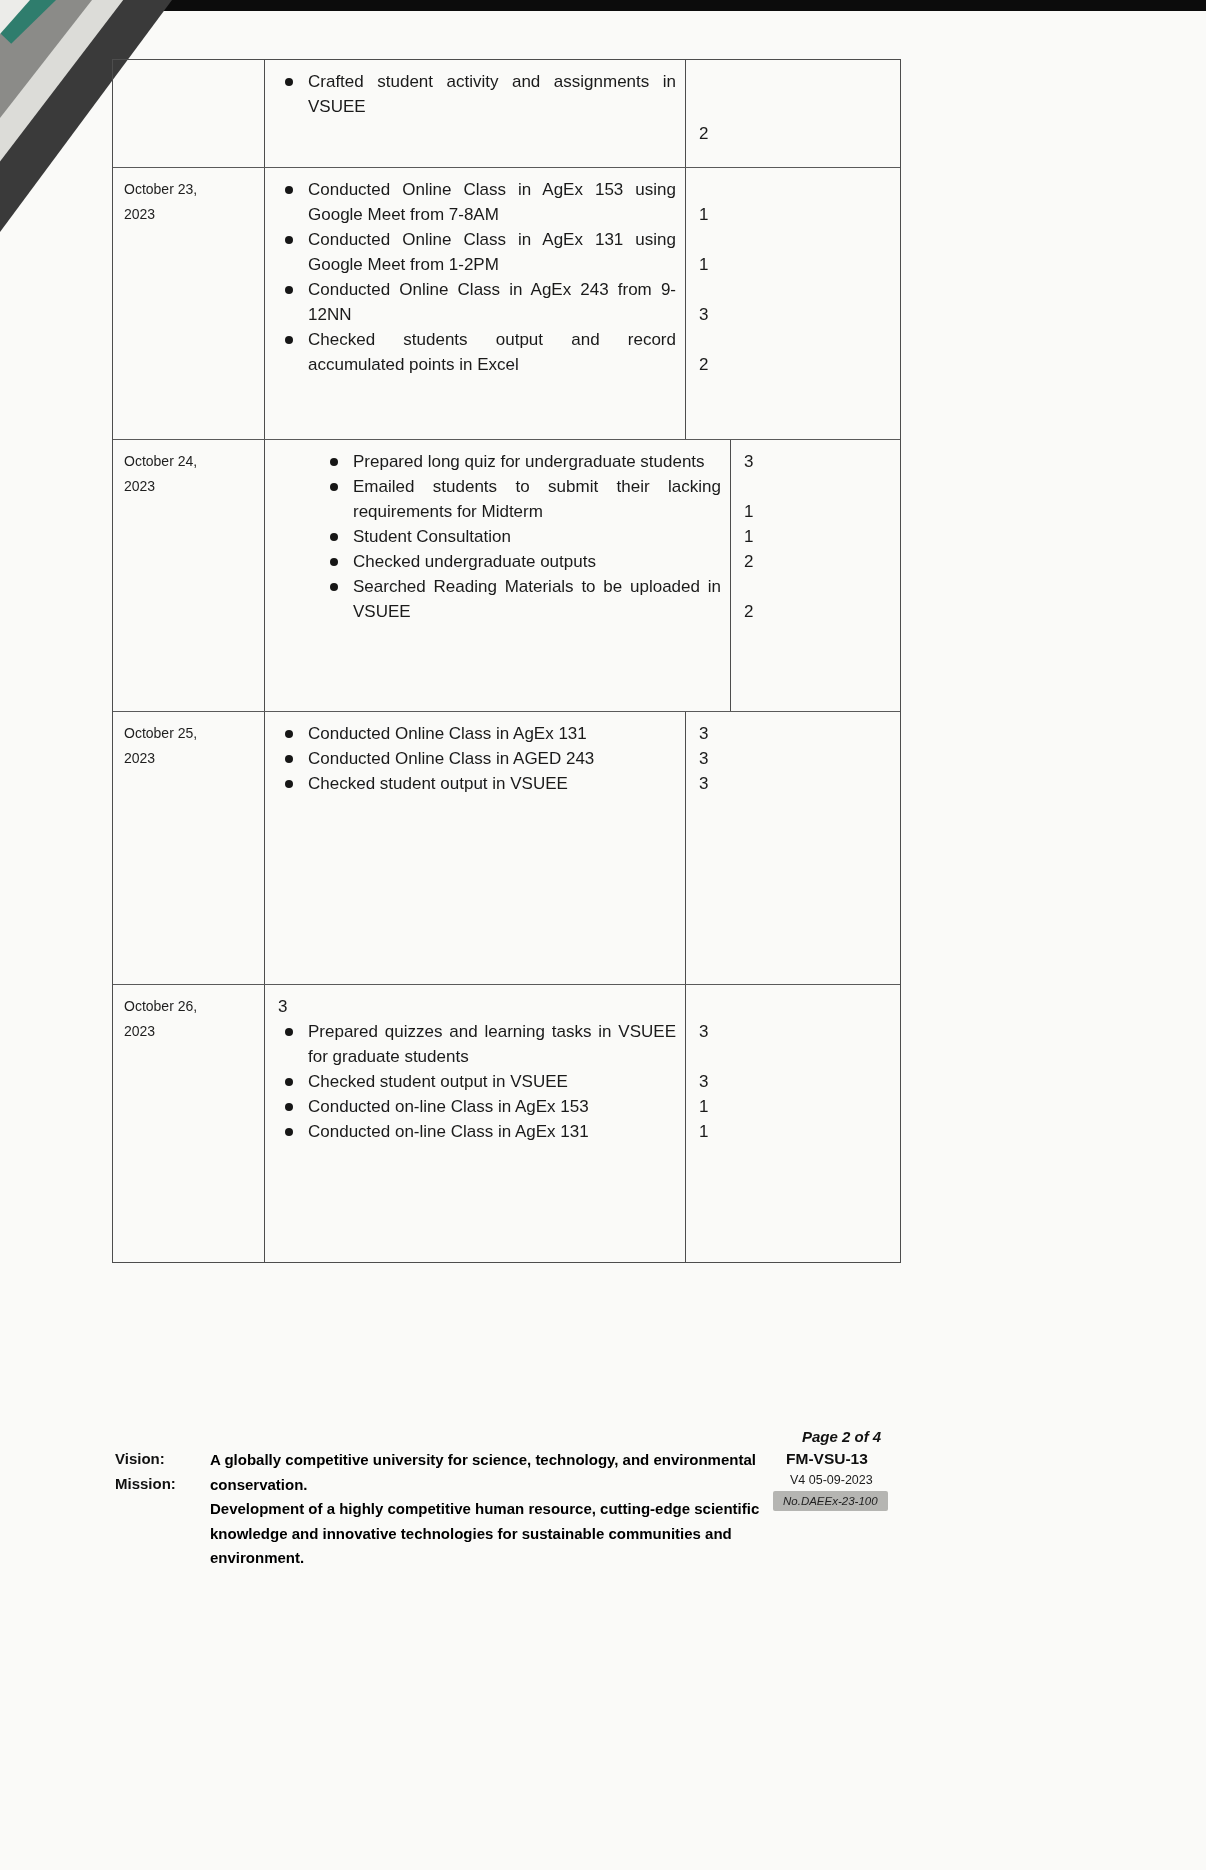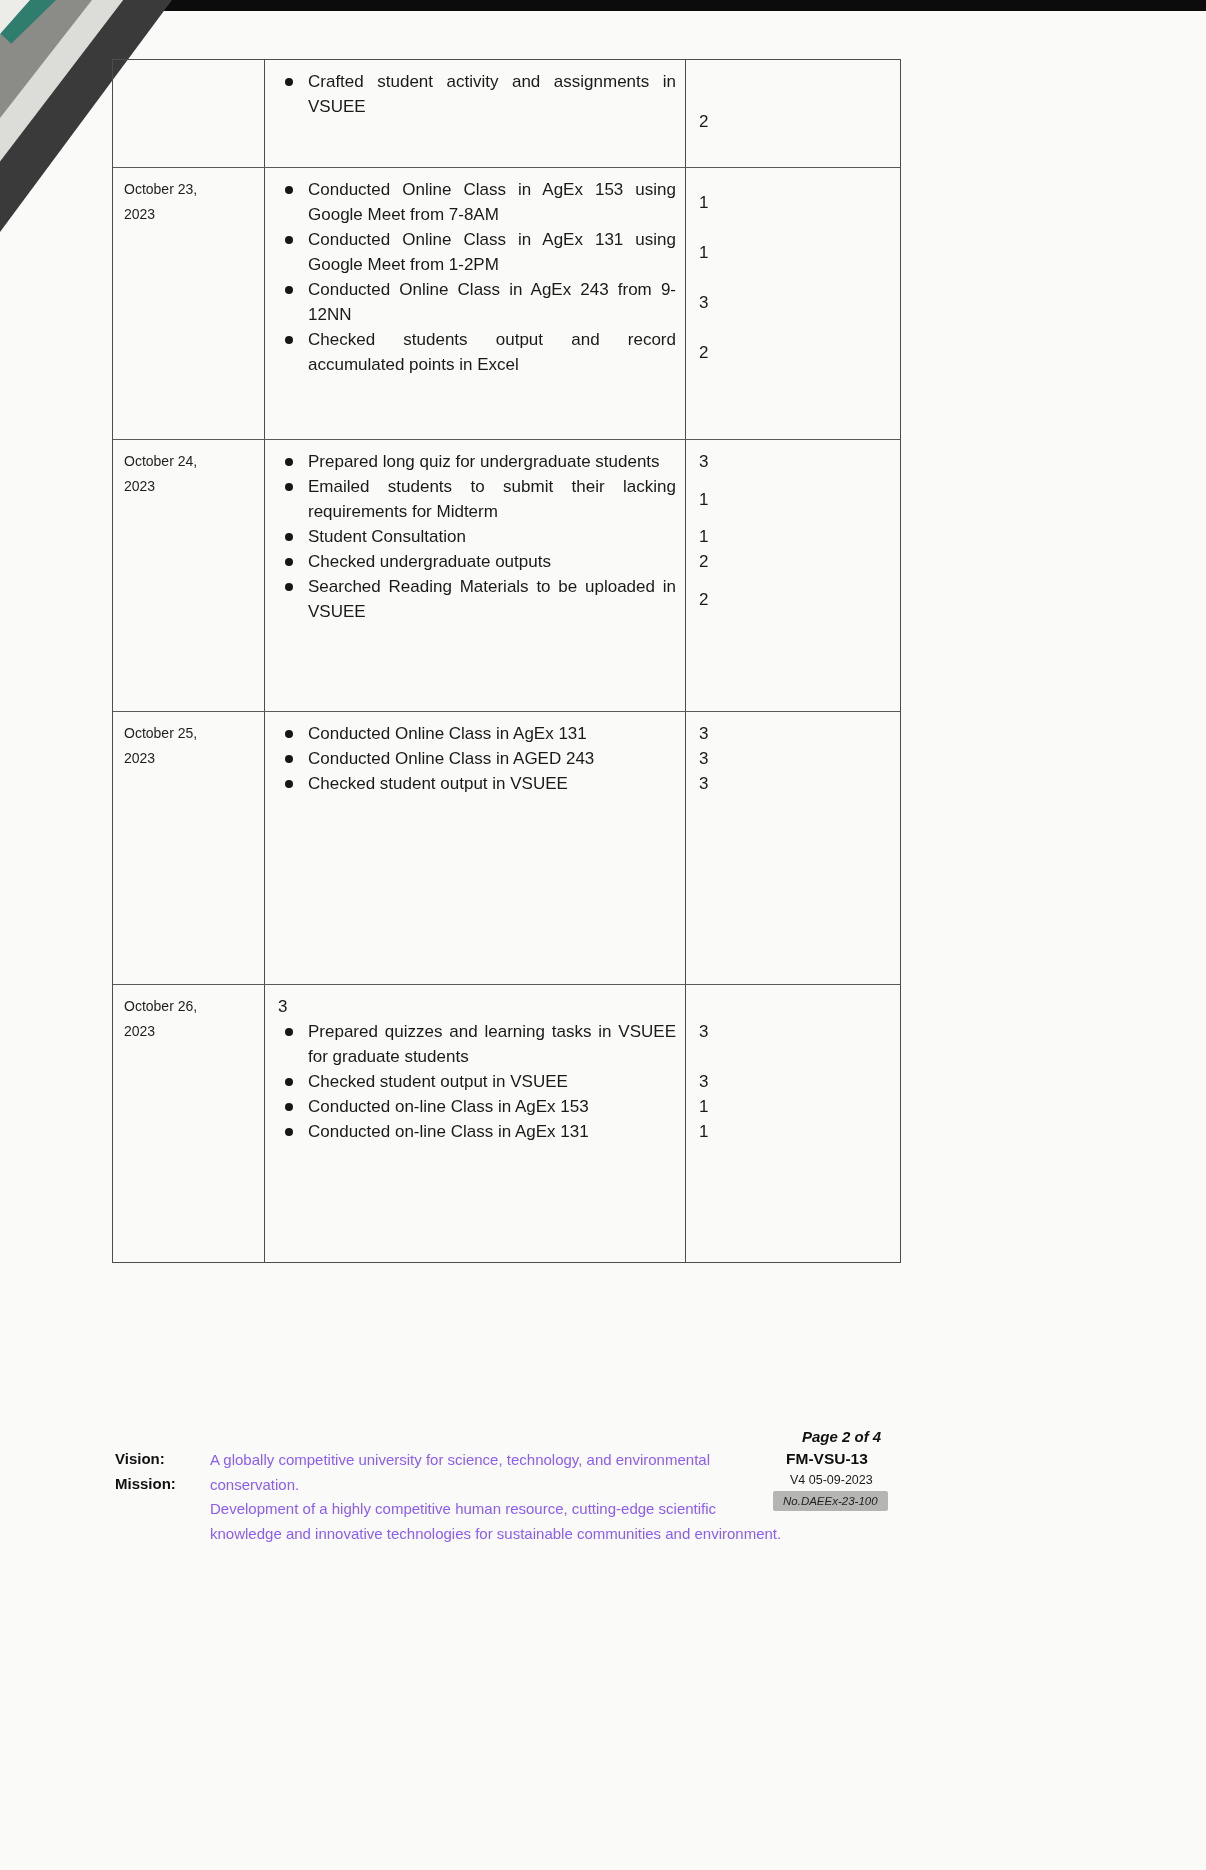--- a/index.html
+++ b/index.html
@@ -25,47 +25,47 @@
   
   .report-table{
     position:absolute;left:112px;top:59px;width:789px;
     border:1px solid #4d4d4d;box-sizing:border-box;
     background:transparent;
   }
   .trow{display:flex;box-sizing:border-box;border-bottom:1px solid #5a5a5a;}
   .trow:last-child{border-bottom:none;}
   .trow:nth-child(1){height:108px;}
   .trow:nth-child(2){height:272px;}
-  .trow:nth-child(3){height:272px;}
+  .trow:nth-child(3){height:272px;gap:45px;}
   .trow:nth-child(4){height:273px;}
   .trow:nth-child(5){height:277px;}
   .date-cell{
     flex:0 0 152px;box-sizing:border-box;
     border-right:1px solid #4d4d4d;
     padding:9px 4px 0 11px;
     font-size:14px;line-height:25px;
     white-space:pre-line;
   }
   .acts{flex:1;position:relative;padding-top:9px;box-sizing:border-box;}
   .acts::after{content:"";position:absolute;top:0;bottom:0;right:214px;width:1px;background:#4d4d4d;}
-  .activity{display:flex;align-items:center;}
+  .activity{display:flex;align-items:flex-end;}
   .activity.al-top{align-items:flex-start;}
   .activity.al-below .act-hours{transform:translateY(27px);}
   .act-main{flex:0 0 421px;box-sizing:border-box;display:flex;align-items:flex-start;
     padding:0 10px 0 20px;}
   .bullet{flex:none;width:8px;height:8px;border-radius:50%;background:#161616;margin:9px 15px 0 0;}
   .act-text{flex:1;font-size:17px;line-height:25px;text-align:justify;color:#1a1a1a;}
   .act-hours{flex:0 0 214px;box-sizing:border-box;padding-left:13px;
     font-size:17px;line-height:25px;color:#1a1a1a;}
   
   .f-label{position:absolute;left:115px;font-weight:bold;font-size:15px;color:#111;}
   .f-vision-label{top:1450px;}
   .f-mission-label{top:1475px;}
   .f-text{position:absolute;left:210px;top:1448px;width:575px;font-size:15px;
-    line-height:24.5px;color:#8b5cf6;font-weight:400;}
+    line-height:24.5px;color:#000000;font-weight:700;}
   .f-page{position:absolute;left:802px;top:1428px;font-style:italic;font-weight:600;font-size:15px;color:#111;}
   .f-form{position:absolute;left:786px;top:1450px;font-weight:bold;font-size:15.5px;color:#0e0e0e;}
   .f-version{position:absolute;left:790px;top:1473px;font-size:12.5px;color:#1c1c1c;}
   .f-docnum{position:absolute;left:773px;top:1491px;background:#b5b5b2;color:#1f1f1f;
     font-style:italic;font-weight:normal;font-size:11.5px;padding:4px 10px;border-radius:2px;}
 </style>
 </head>
 <body>
 
 <div class="scan-bar"></div>

